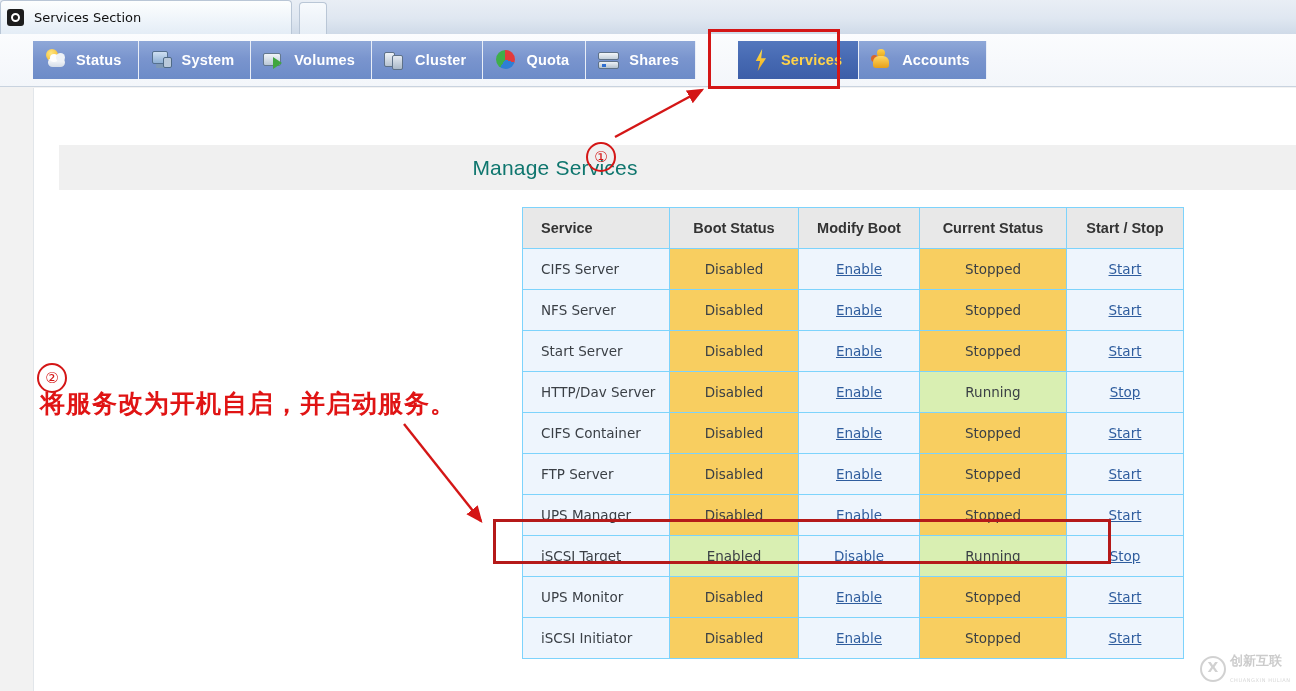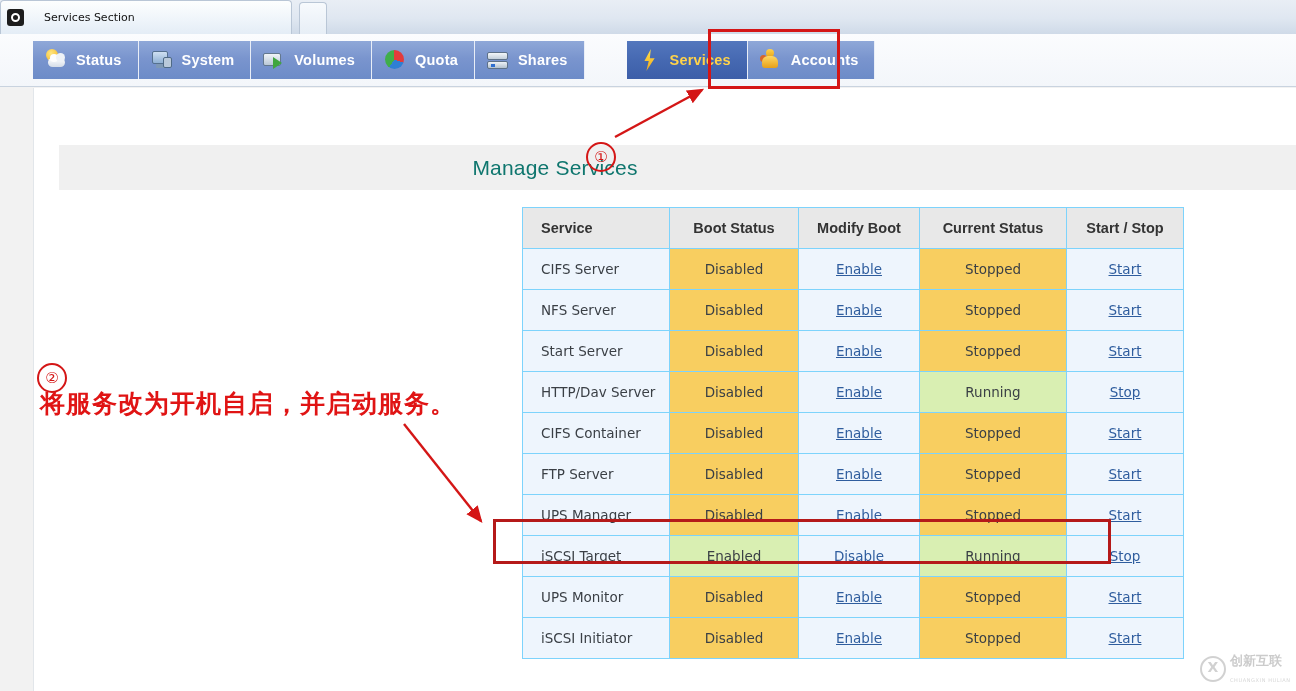--- a/index.html
+++ b/index.html
@@ -26,21 +26,21 @@
   }
   .btab-favicon {
     width: 17px; height: 17px; background: #1d1d1d; border-radius: 3px;
     display: flex; align-items: center; justify-content: center; flex: 0 0 auto;
   }
   .btab-favicon .ring {
     width: 9px; height: 9px; border-radius: 50%; border: 2px solid #ffffff;
     box-sizing: border-box;
   }
   .btab-title {
-    margin-left: 20px; font-size: 11px; color: #111111; white-space: nowrap;
+    margin-left: 10px; font-size: 13px; color: #111111; white-space: nowrap;
     font-family: "DejaVu Sans", sans-serif;
   }
   .newtab {
     position: absolute; left: 299px; top: 2px; width: 28px; height: 32px;
     background: linear-gradient(to bottom,#f7fafd,#e7eef6);
     border: 1px solid #b9c6d6; border-bottom: none;
     border-top-left-radius: 4px; border-top-right-radius: 4px; box-sizing: border-box;
   }
 
   
@@ -223,20 +223,27 @@
       </div>
 
       <div class="navtab">
         <span class="ic ic-volumes">
             <span class="box"></span>
             <span class="arw"></span>
           </span>
         <span>Volumes</span>
       </div>
 
+      <div class="navtab">
+        <span class="ic ic-cluster">
+            <span class="b1"></span>
+            <span class="b2"></span>
+          </span>
+        <span>Cluster</span>
+      </div>
 
       <div class="navtab">
         <span class="ic ic-quota">
             <span class="pie"></span>
           </span>
         <span>Quota</span>
       </div>
 
       <div class="navtab">
         <span class="ic ic-shares">

